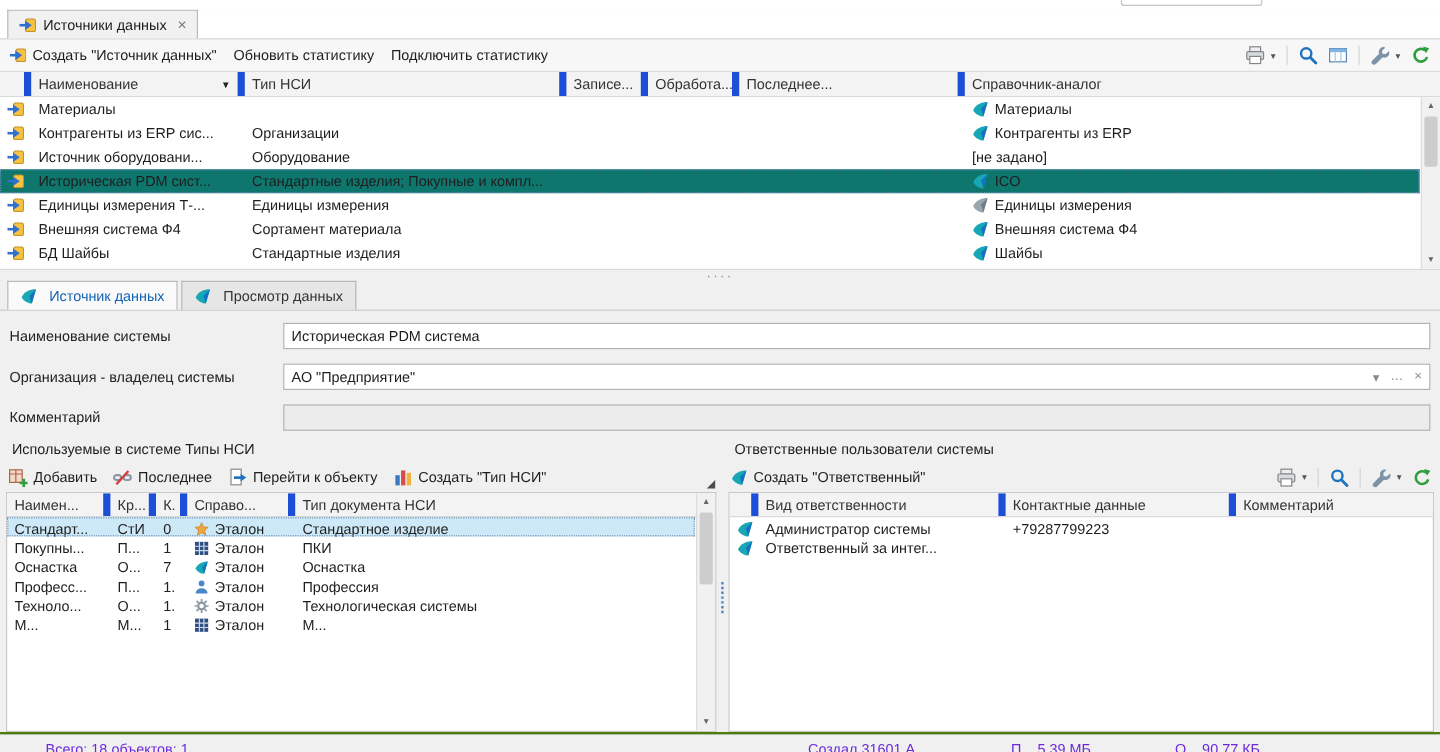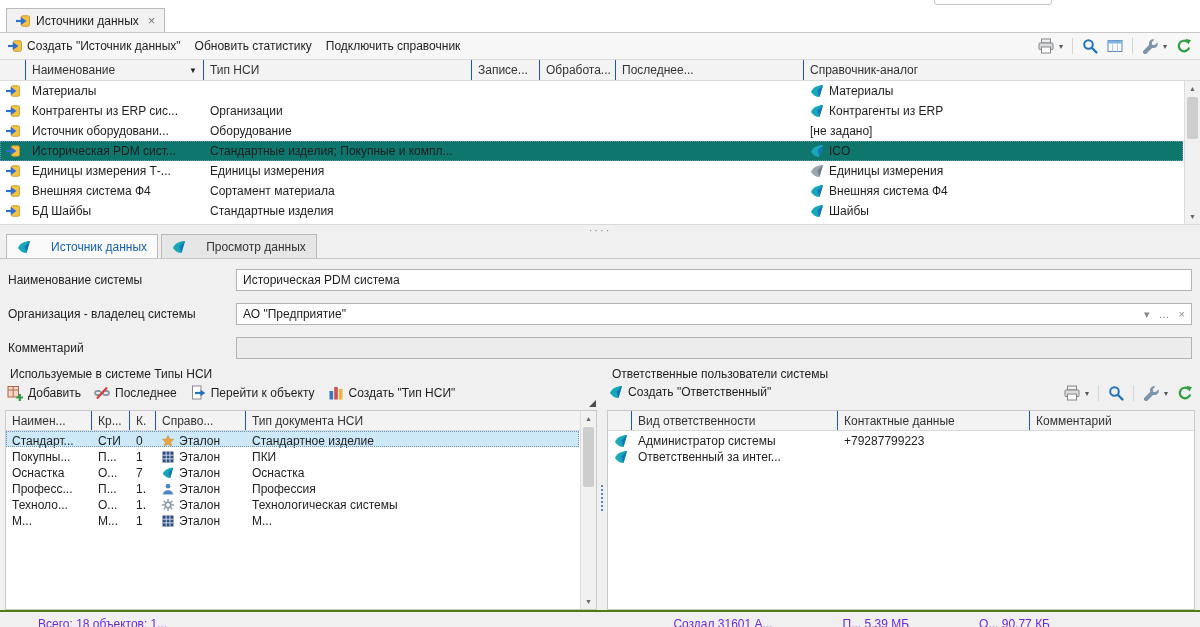--- a/index.html
+++ b/index.html
@@ -19,21 +19,21 @@
   
   .toolbar{height:27px;background:#f7f7f7;border-bottom:1px solid #dcdcdc;display:flex;align-items:center;padding:0 8px;gap:14px;flex:none;}
   .tb-btn{display:flex;align-items:center;gap:5px;cursor:pointer;white-space:nowrap;}
   .tb-right{margin-left:auto;display:flex;align-items:center;gap:9px;}
   .caret{font-size:8px;color:#555;}
   .sep{width:1px;height:16px;background:#d5d5d5;}
 
   
   .gcols{display:grid;grid-template-columns:26px 178px 268px 68px 76px 188px 1fr;}
   .grid-header{height:21px;background:#f3f3f3;border-bottom:1px solid #d9d9d9;align-items:stretch;flex:none;}
-  .hc{padding:0 6px;border-right:1px solid #1d4ed8;display:flex;align-items:center;color:#333;white-space:nowrap;overflow:hidden;cursor:pointer;}
+  .hc{padding:0 6px;border-right:6px solid #1d4ed8;display:flex;align-items:center;color:#333;white-space:nowrap;overflow:hidden;cursor:pointer;}
   .hc:last-child{border-right:none;}
   .hc .sort{margin-left:auto;font-size:8px;color:#222;}
   .grid-body{position:relative;background:#fff;height:144px;border-bottom:1px solid #d9d9d9;flex:none;overflow:hidden;}
   .rows{margin-right:17px;}
   .row{height:20px;align-items:center;cursor:pointer;}
   .row.sel{background:#0f766e;outline:1px dotted #6b93b8;outline-offset:-1px;}
   .cell{padding:0 6px;white-space:nowrap;overflow:hidden;display:flex;align-items:center;gap:5px;height:20px;}
 
   
   .vscroll{position:absolute;top:0;right:0;bottom:0;width:16px;background:#f1f1f1;border-left:1px solid #dcdcdc;}
@@ -41,41 +41,41 @@
   .varrow.up{top:0;} .varrow.dn{bottom:0;}
   .vthumb{position:absolute;left:2px;width:11px;background:#cdcdcd;border-radius:2px;cursor:pointer;}
 
   
   .splitter-h{height:9px;background:#f0f0f0;display:flex;align-items:center;justify-content:center;color:#8d8d8d;font-size:11px;letter-spacing:2px;line-height:0;flex:none;cursor:row-resize;}
   .vsplit{width:10px;display:flex;align-items:center;justify-content:center;cursor:col-resize;}
   .vsplit i{display:block;height:26px;border-left:2px dotted #4a86c8;}
 
   
   .detail-tabs{height:25px;background:#f0f0f0;border-bottom:1px solid #c6c6c6;display:flex;align-items:flex-end;padding-left:6px;gap:3px;flex:none;}
-  .dtab{display:flex;align-items:center;gap:20px;height:24px;padding:0 10px;background:#e6e6e6;border:1px solid #b9b9b9;border-bottom:none;color:#333;cursor:pointer;}
+  .dtab{display:flex;align-items:center;gap:10px;height:24px;padding:0 10px;background:#e6e6e6;border:1px solid #b9b9b9;border-bottom:none;color:#333;cursor:pointer;}
   .dtab.active{background:#fafafa;color:#1464b4;}
 
   
   .form{padding:10px 8px 4px;display:flex;flex-direction:column;gap:12px;background:#f0f0f0;flex:none;}
   .frow{display:flex;align-items:center;}
   .flabel{width:228px;flex:none;color:#222;}
   .finput{flex:1;height:22px;background:#fff;border:1px solid #b3b3b3;display:flex;align-items:center;padding:0 6px;overflow:hidden;white-space:nowrap;cursor:text;}
   .finput.gray{background:#ececec;}
   .fctrl{margin-left:auto;display:flex;gap:9px;color:#8a8a8a;align-items:center;font-size:11px;}
   .fctrl span{cursor:pointer;}
 
   
   .section-titles{height:22px;display:flex;align-items:center;background:#f0f0f0;flex:none;}
   .st-left{width:602px;padding-left:10px;}
   .st-right{padding-left:10px;}
   .panels{flex:1;display:flex;background:#f0f0f0;padding:0 5px;overflow:hidden;}
   .panel{display:flex;flex-direction:column;min-width:0;}
   .panel-left{width:592px;flex:none;}
   .panel-right{flex:1;}
-  .ptoolbar{height:25px;display:flex;align-items:flex-start;gap:13px;position:relative;flex:none;padding:0 2px;}
+  .ptoolbar{height:25px;display:flex;align-items:center;gap:13px;position:relative;flex:none;padding:0 2px;}
   .pt-btn{display:flex;align-items:center;gap:5px;cursor:pointer;white-space:nowrap;}
   .pt-right{margin-left:auto;display:flex;align-items:center;gap:9px;}
   .corner{position:absolute;right:1px;bottom:3px;width:0;height:0;border-left:7px solid transparent;border-bottom:7px solid #4d4d4d;cursor:pointer;}
   .ptable{flex:1;background:#fff;border:1px solid #c9c9c9;position:relative;overflow:hidden;}
   .lcols{display:grid;grid-template-columns:86px 38px 26px 90px 1fr;}
   .rcols{display:grid;grid-template-columns:24px 206px 192px 1fr;}
   .phead{height:20px;background:#f3f3f3;border-bottom:1px solid #d9d9d9;}
   .phead .hc{font-size:12px;}
   .prow{height:16px;cursor:pointer;}
   .prow.sel{background:#cde8f7;outline:1px dotted #6b93b8;outline-offset:-1px;}
@@ -186,21 +186,21 @@
     <div class="tb-btn">
       <svg class="s14">
           <use href="#i-ds"></use>
         </svg>
       <span>Создать "Источник данных"</span>
     </div>
     <div class="tb-btn">
       <span>Обновить статистику</span>
     </div>
     <div class="tb-btn">
-      <span>Подключить справочник</span>
+      <span>Подключить статистику</span>
     </div>
     <div class="tb-right">
       <div class="tb-btn">
         <svg class="s16">
             <use href="#i-printer"></use>
           </svg>
         <span class="caret">▾</span>
       </div>
       <div class="sep"></div>
       <div class="tb-btn">

